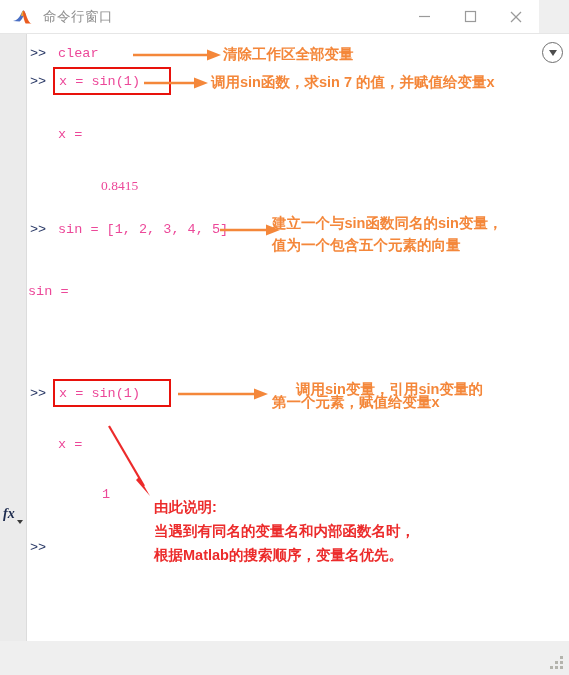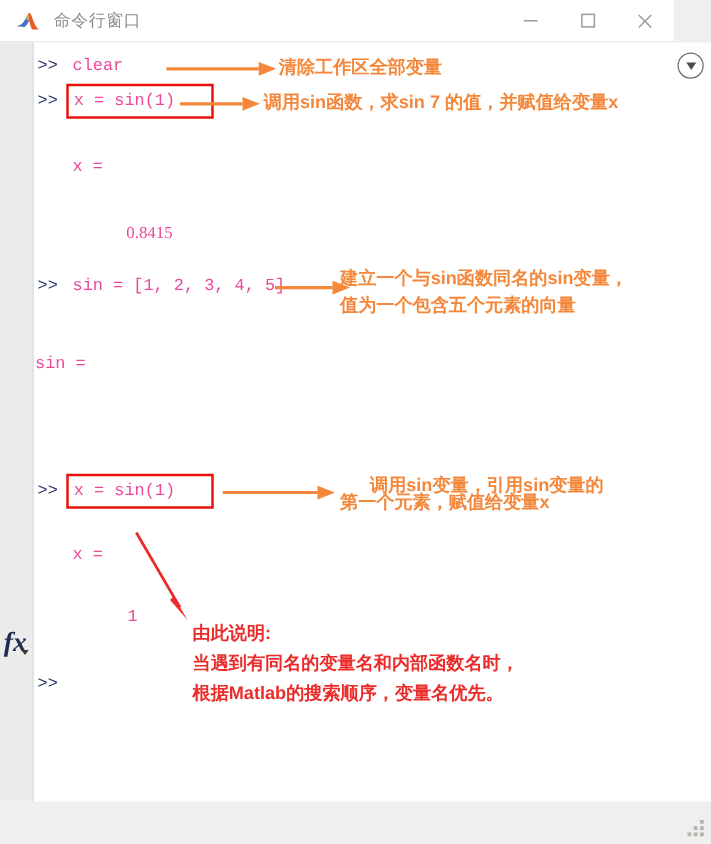--- a/index.html
+++ b/index.html
@@ -77,21 +77,21 @@
   .fx-icon {
     position: absolute;
     left: 3px;
     top: 470px;
     width: 24px;
     height: 22px;
     color: #1d2b4e;
     font-family: "Liberation Serif", serif;
     font-style: italic;
     font-weight: bold;
-    font-size: 22px;
+    font-size: 14px;
     line-height: 19px;
   }
   .fx-caret {
     position: absolute;
     left: 14px;
     top: 16px;
     width: 0; height: 0;
     border-left: 3.5px solid transparent;
     border-right: 3.5px solid transparent;
     border-top: 4px solid #3a3a3a;

